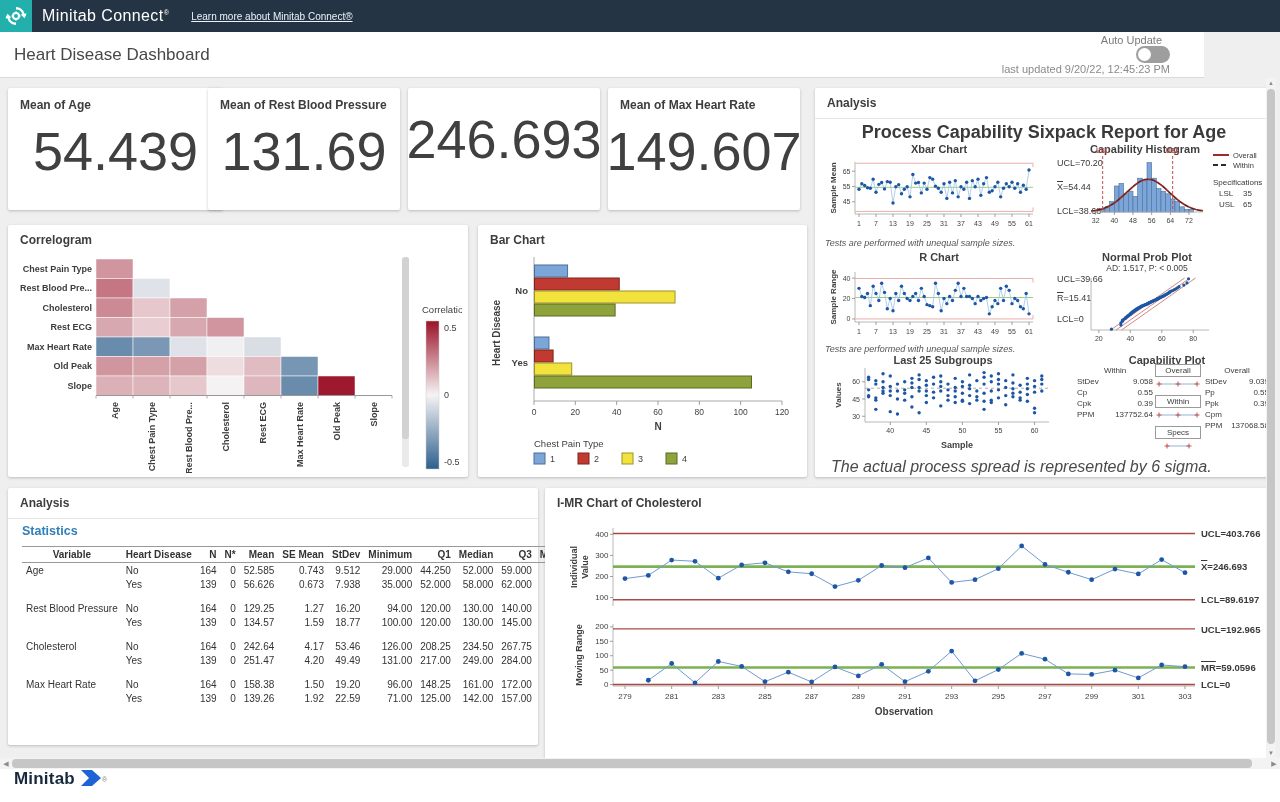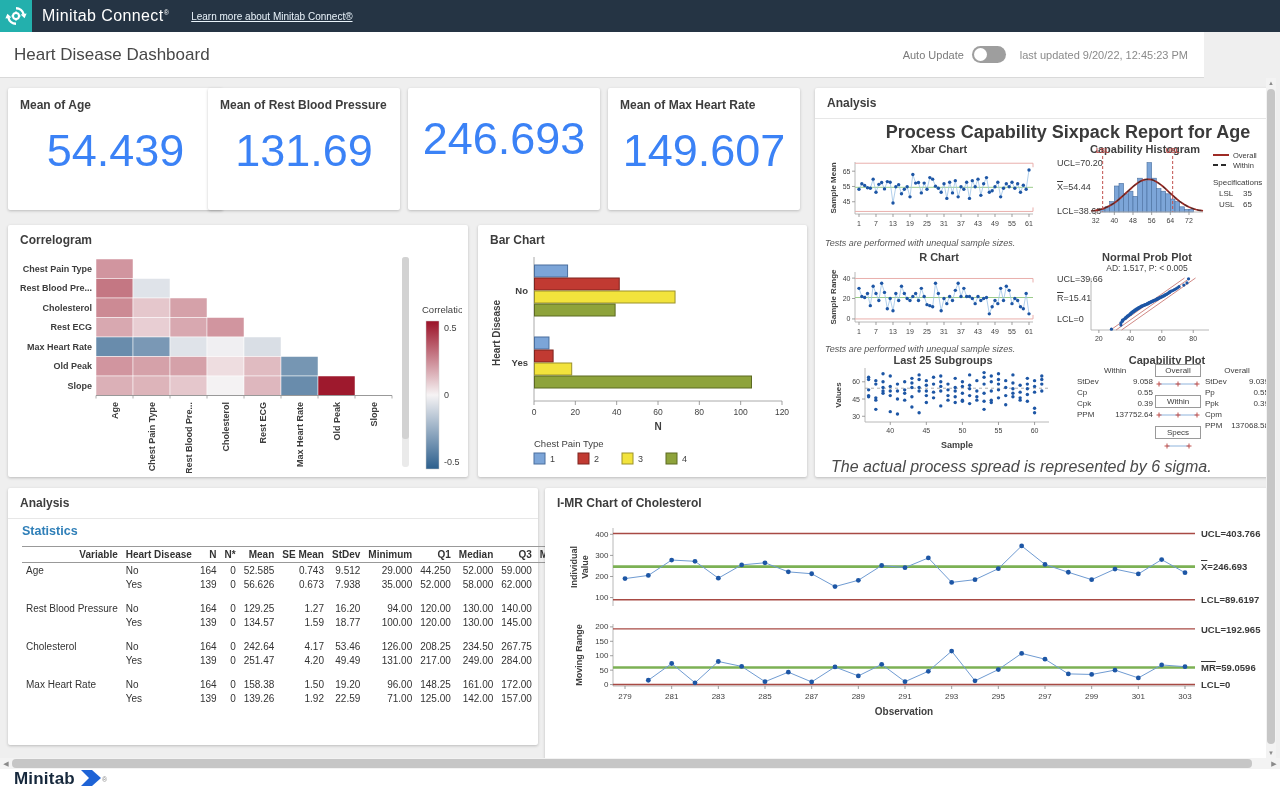--- a/index.html
+++ b/index.html
@@ -12,41 +12,41 @@
   .logo-box { width:32px; height:32px; background:#23B0AD; display:flex;
     align-items:center; justify-content:center; }
   .brand { color:#fff; font-size:16px; font-weight:400; letter-spacing:.4px; margin-left:10px; }
   .brand sup { font-size:7px; }
   .hdr-link { color:#e9f3fb; font-size:10px; text-decoration:underline; margin-left:22px; }
 
   
   .title-bar { position:absolute; left:0; top:32px; width:1204px; height:46px;
     background:#fff; border-bottom:1px solid #d9d9d9; display:flex; align-items:center; }
   .page-title { font-size:17px; color:#484848; margin-left:14px; }
-  .tb-right { margin-left:auto; display:flex; align-items:center; margin-right:16px; }
+  .tb-right { margin-left:auto; display:flex; align-items:flex-end; margin-right:34px;flex-direction:column; }
   .auto-label { font-size:11px; color:#7a7a7a; margin-right:8px; }
   .toggle { width:34px; height:17px; border-radius:9px; background:#9e9e9e; position:relative; cursor:pointer; }
   .toggle .knob { position:absolute; left:2px; top:2px; width:13px; height:13px; border-radius:50%; background:#fff; }
   .last-updated { font-size:11px; color:#8a8a8a; margin-left:14px; }
 
   
   .content { position:absolute; left:0; top:78px; width:1280px; height:680px; background:#efefef; }
   .panel { position:absolute; background:#fff; border-radius:2px; box-shadow:0 1px 3px rgba(0,0,0,.22); }
   .phead { position:absolute; left:12px; top:8px; font-size:12px; font-weight:bold; color:#3d3d3d; }
   .pdivider { position:absolute; left:0; top:30px; width:100%; border-top:1px solid #e7e7e7; }
 
   
   .kpi { display:flex; flex-direction:column; }
   .kpi-label { font-size:12px; font-weight:bold; color:#3d3d3d; padding:10px 0 0 12px; }
   .kpi-value { flex:1; display:flex; align-items:center; justify-content:center;
-    font-size:45px; color:#3b82f6; padding-bottom:20px; }
+    font-size:54px; color:#404040; padding-bottom:20px; }
 
   
   .sp-report { position:absolute; left:229px; top:34px; transform:translateX(-50%);
-    font-size:18px; font-weight:bold; color:#3a3a3a; white-space:nowrap;margin-left:24px; }
+    font-size:18px; font-weight:bold; color:#3a3a3a; white-space:nowrap; }
   .sp-title { position:absolute; transform:translateX(-50%); font-size:11px; font-weight:bold;
     color:#3f3f3f; white-space:nowrap; }
   .sp-sub { position:absolute; transform:translateX(-50%); font-size:8.5px; color:#3f3f3f; white-space:nowrap; }
   .sp-side { position:absolute; font-size:9px; color:#3a3a3a; white-space:nowrap; }
   .sp-note { position:absolute; font-size:9px; font-style:italic; color:#555; white-space:nowrap; }
   .sp-foot { position:absolute; left:16px; top:370px; font-size:16px; font-style:italic; color:#4a4a4a; }
   .ov { text-decoration:overline; }
   .sp-legend { position:absolute; left:398px; top:62px; width:58px; font-size:7.5px; color:#3a3a3a; }
   .sp-legrow { display:flex; align-items:center; height:10px; }
   .sp-legrow svg { margin-right:4px; }
@@ -58,21 +58,21 @@
   .cap-row { display:flex; height:11px; }
   .cap-row span:first-child { width:26px; }
   .cap-row span:last-child { flex:1; text-align:right; }
   .cap-mid { position:absolute; left:340px; top:276px; width:46px; text-align:center; }
   .cap-box { border:1px solid #9a9a9a; font-size:8px; color:#3a3a3a; padding:1px 0; background:#fff; }
 
   
   .stats-section { position:absolute; left:14px; top:36px; font-size:12.5px; font-weight:bold; color:#2f7fb8; }
   #stats-table { position:absolute; left:14px; top:58px; border-collapse:collapse; font-size:10px; color:#333; }
   #stats-table th { border-top:1px solid #999; border-bottom:1px solid #999; font-weight:bold;
-    text-align:right; padding:2px 4px; white-space:nowrap; }
+    text-align:center; padding:2px 4px; white-space:nowrap; }
   #stats-table th.num, #stats-table td.num { text-align:right; }
   #stats-table td { padding:1.5px 4px; white-space:nowrap; }
   #stats-table tr.spacer td { height:10px; }
 
   
   .imr-side { position:absolute; left:656px; font-size:9.5px; font-weight:bold; color:#3a3a3a; white-space:nowrap; }
 
   
   .hscroll { position:absolute; left:0; top:758px; width:1280px; height:11px; background:#f3f3f3; }
   .hscroll .arrow { position:absolute; top:0; width:12px; height:11px; color:#8a8a8a; font-size:7px;

